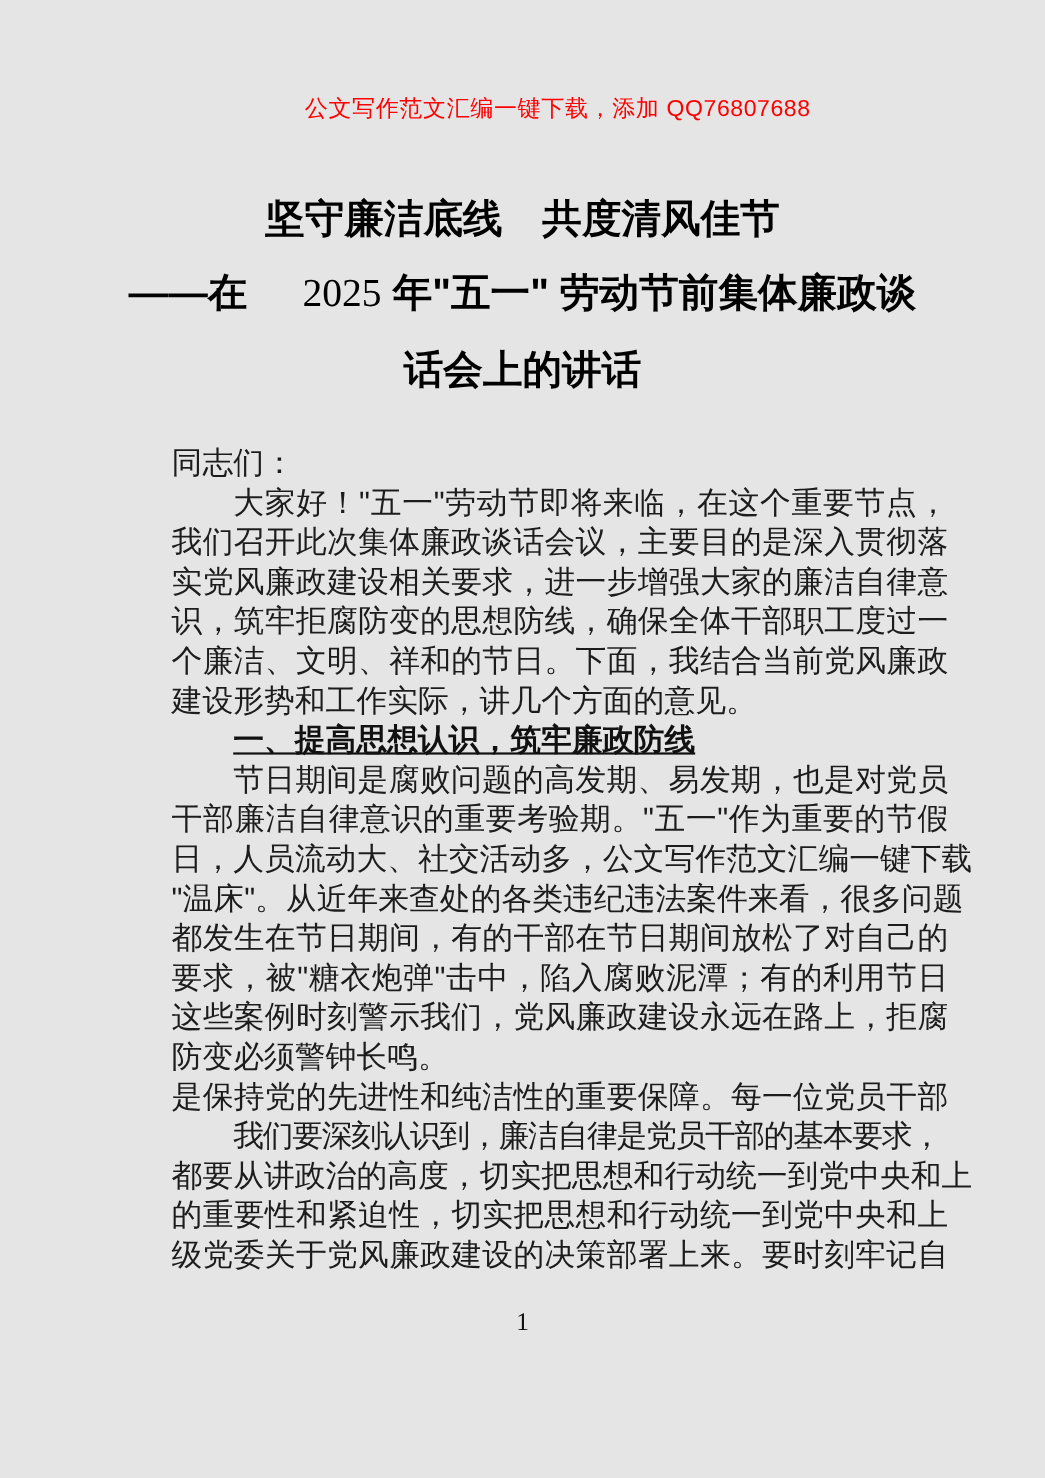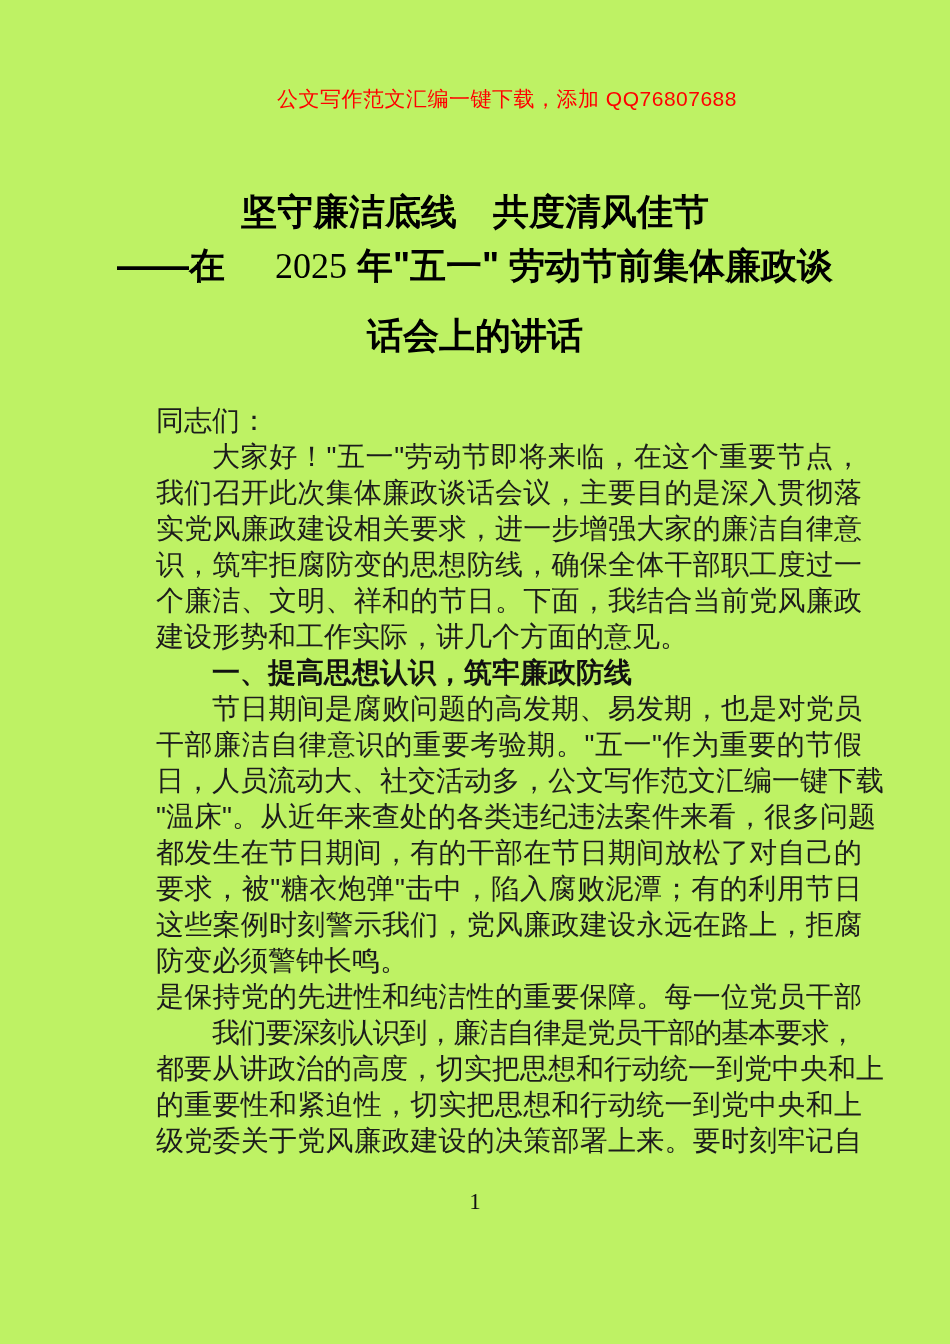--- a/index.html
+++ b/index.html
@@ -10,42 +10,42 @@
   body {
     width: 950px;
     height: 1344px;
     position: relative;
     overflow: hidden;
     font-family: "Liberation Sans", "DejaVu Sans", sans-serif;
   }
   .page {
     position: absolute;
     inset: 0;
-    background: #bef264;
+    background: #e5e5e5;
   }
   
   .promo {
     position: absolute;
     top: 87px;
     left: 0;
     right: 0;
     text-align: center;
     padding-left: 64px; 
     font-size: 21px;
     line-height: 24px;
     color: #ff0000;
     letter-spacing: 0.5px;
   }
   
   .title {
     position: absolute;
     top: 161px;
     left: 0;
     right: 0;
-    margin: 16px;
+    margin: 3px;
     text-align: center;
     font-size: 36px;
     line-height: 69px;
     font-weight: 600;
     color: #000000;
   }
   .subtitle {
     position: absolute;
     top: 231px;
     left: 0;
@@ -72,21 +72,21 @@
   .bodyline {
     height: 36px;
     line-height: 36px;
     font-size: 28px;
     text-align: justify;
     text-align-last: justify;
     white-space: nowrap;
   }
   .bodyline.first { text-indent: 2em; }
   .bodyline.last  { text-align-last: left; }
-  .bodyline.bold  { font-weight: 700; color: #111111; }
+  .bodyline.bold  { font-weight: 700; color: #111111; text-decoration: underline; }
   .bodyline.tight { letter-spacing: -1.2px; text-align-last: left; }
   
   .page-number {
     position: absolute;
     top: 1189px;
     left: 0;
     right: 0;
     text-align: center;
     font-family: "Liberation Serif", "DejaVu Serif", serif;
     font-size: 23px;

